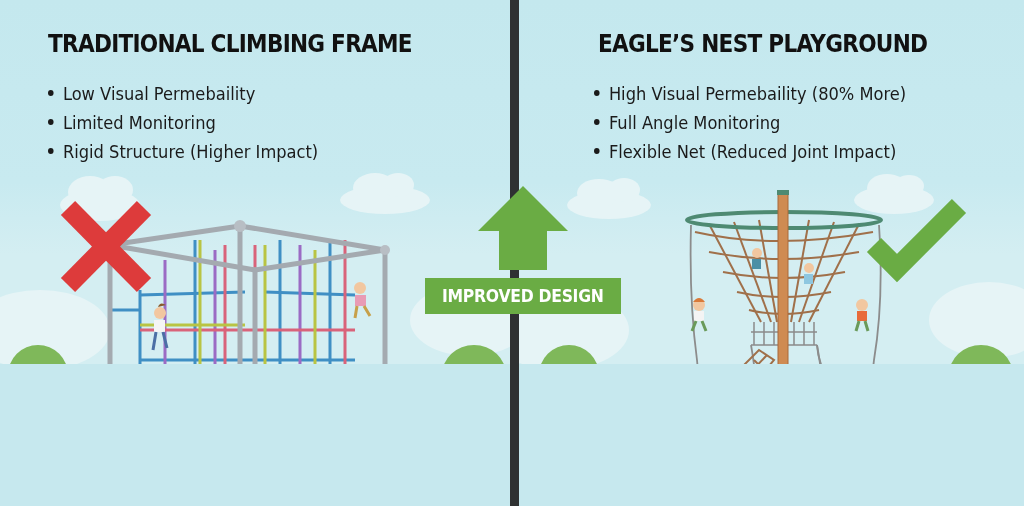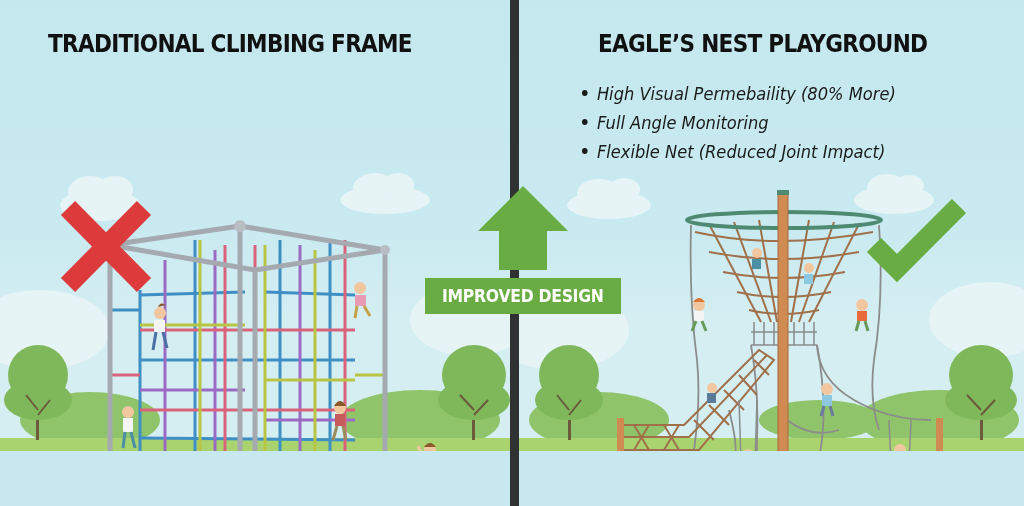--- a/index.html
+++ b/index.html
@@ -1,30 +1,30 @@
 <!DOCTYPE html>
 <html><head>
 <meta charset="utf-8">
 <style>
   * { margin: 0; padding: 0; box-sizing: border-box; }
   html, body { width: 1024px; height: 506px; overflow: hidden; background: #c6e8ee; }
   body { font-family: "DejaVu Sans", "Liberation Sans", sans-serif; position: relative; }
-  .panel { position: absolute; top: 0; height: 451px; width: 511px; overflow: hidden;
+  .panel { position: absolute; top: 0; height: 364px; width: 511px; overflow: hidden;
            background: linear-gradient(#c4e8ee 0%, #c8eaf0 50%, #d4eef2 70%); }
   .panel.left { left: 0; }
   .panel.right { left: 519px; width: 505px; }
   .divider { position: absolute; left: 510px; top: 0; width: 9px; height: 506px; background: #2f3132; z-index: 5; }
   .scene { position: absolute; left: 0; top: 0; }
   .title { position: absolute; top: 30px; font-family: "DejaVu Sans", sans-serif; font-weight: bold;
            font-size: 24px; letter-spacing: -0.8px; color: #111; white-space: nowrap; transform: scaleX(0.9); transform-origin: left; }
   .left .title { left: 48px; }
   .right .title { left: 79px; }
   ul.bullets { position: absolute; top: 80px; list-style: none; }
   .left ul.bullets { left: 48px; }
-  .right ul.bullets { left: 63px; font-style: italic; }
+  .right ul.bullets { left: 75px; }
   ul.bullets li { font-size: 17.5px; color: #1a1a1a; line-height: 29px; white-space: nowrap; transform: scaleX(0.93); transform-origin: left; }
   ul.bullets li .dot { display: inline-block; width: 6px; height: 6px; border-radius: 50%; background: #1a1a1a; margin-right: 10px; vertical-align: middle; position: relative; top: -2px; }
   .arrow-wrap { position: absolute; left: 425px; top: 186px; width: 196px; height: 120px; z-index: 10; }
   .banner { position: absolute; left: 0; top: 92px; width: 196px; height: 36px; background: #6aac44; display: flex; align-items: center; justify-content: center; }
   .banner span { color: #fff; font-weight: bold; font-size: 17px; letter-spacing: -0.3px; transform: scaleX(0.92); white-space: nowrap; }
 </style>
 </head>
 <body>
 
 <div class="panel left">
@@ -145,20 +145,25 @@
       <path d="M426 470 l-3 16 M434 470 l3 16" stroke="#4b8fa5" stroke-width="3"></path>
       <path d="M424 458 l-6 -12" stroke="#f2c7a0" stroke-width="3"></path>
     </g>
 
     <g stroke="#dd3b3b" stroke-width="20" stroke-linecap="butt">
       <line x1="68" y1="208" x2="144" y2="285"></line>
       <line x1="144" y1="208" x2="68" y2="285"></line>
     </g>
   </svg>
   <div class="title">TRADITIONAL CLIMBING FRAME</div>
+  <ul class="bullets">
+    <li><span class="dot"></span><span>Low Visual Permebaility</span></li>
+    <li><span class="dot"></span><span>Limited Monitoring</span></li>
+    <li><span class="dot"></span><span>Rigid Structure (Higher Impact)</span></li>
+  </ul>
 </div>
 
 <div class="divider"></div>
 
 <div class="panel right">
   <svg class="scene" width="505" height="506">
     <g fill="#e6f4f6">
       <ellipse cx="90" cy="205" rx="42" ry="14"></ellipse>
         <ellipse cx="80" cy="193" rx="22" ry="14"></ellipse>
         <ellipse cx="105" cy="190" rx="16" ry="12"></ellipse>

